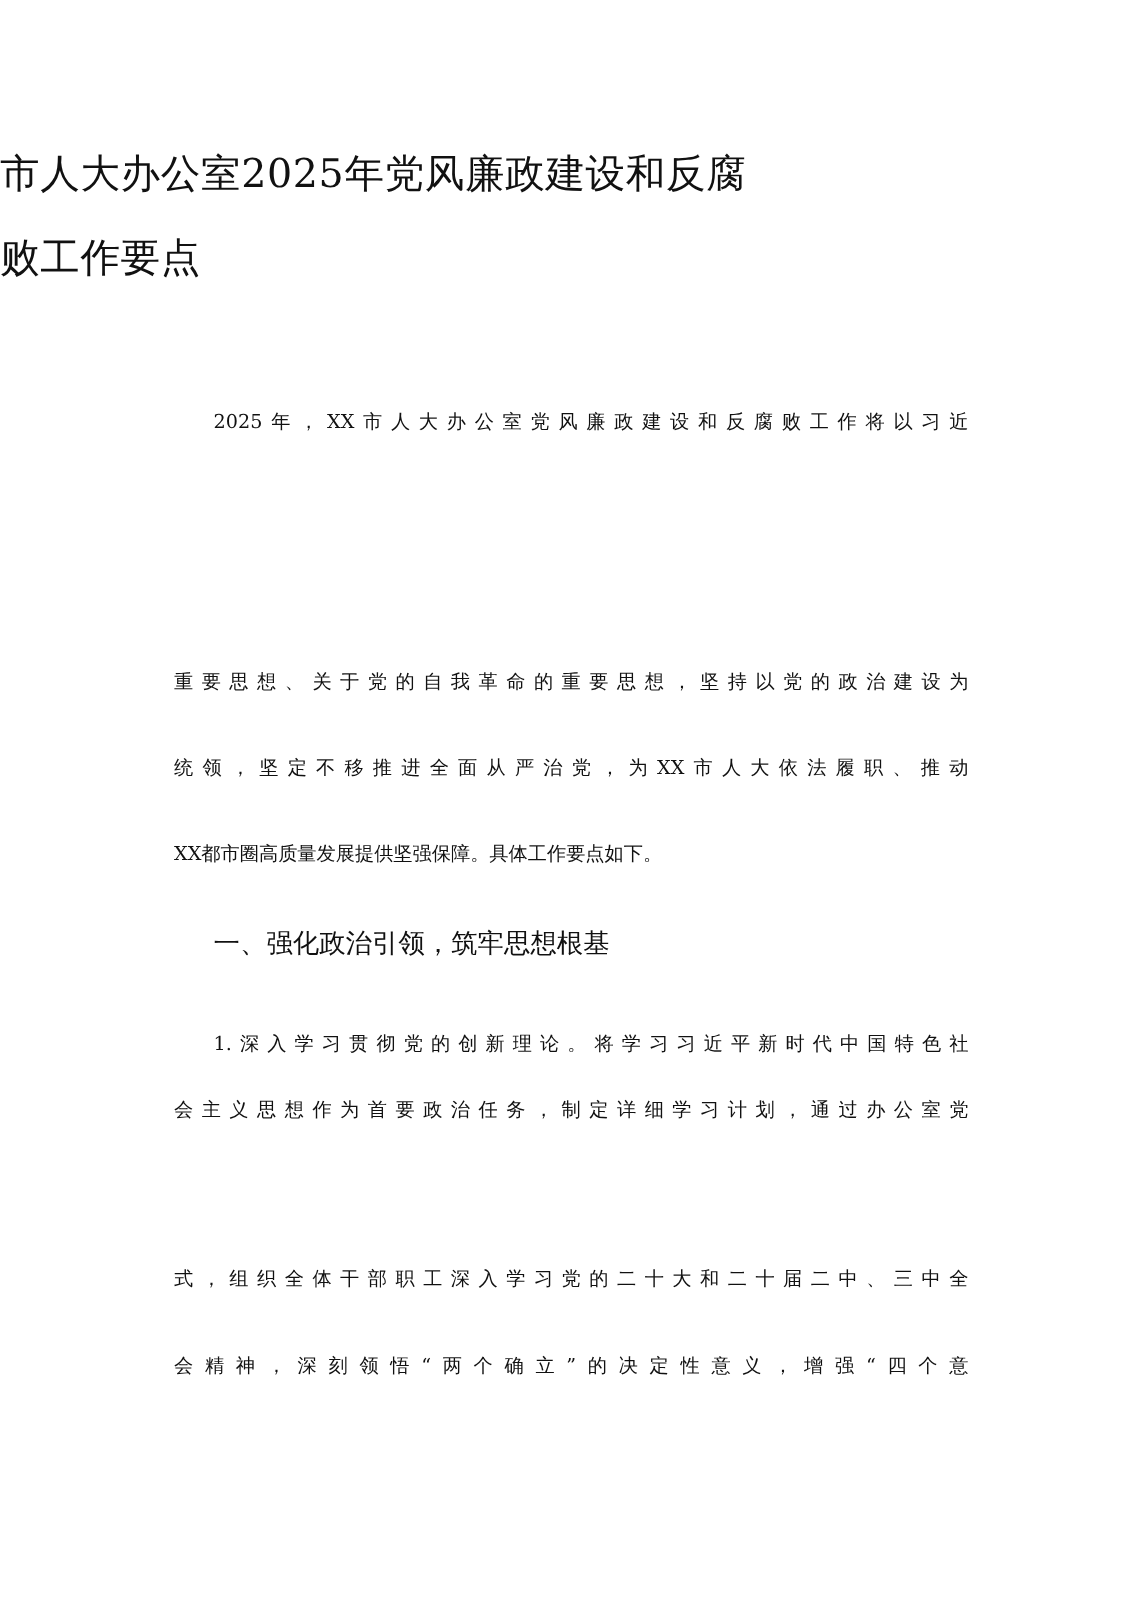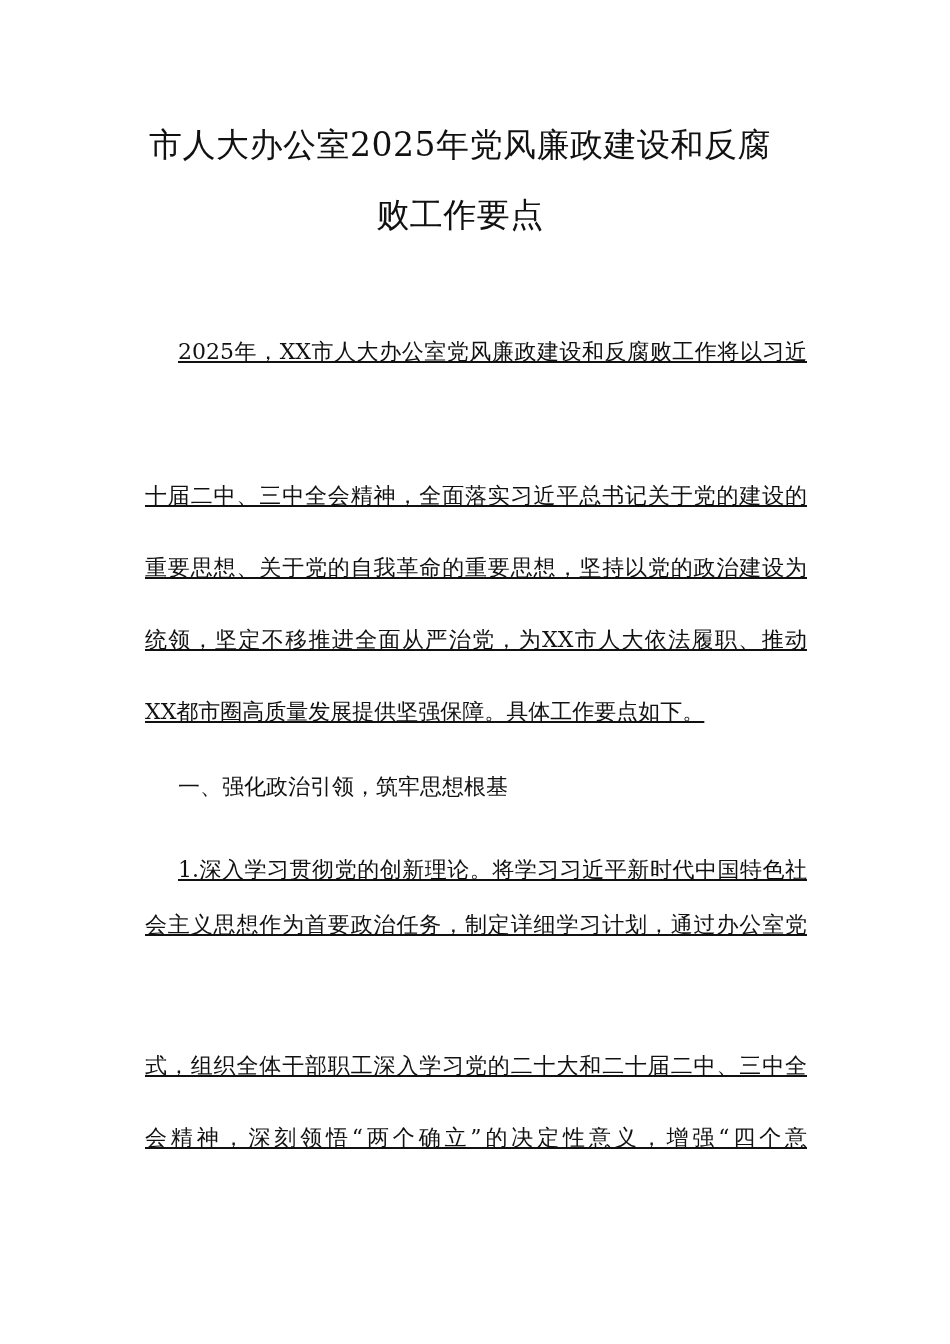--- a/index.html
+++ b/index.html
@@ -18,36 +18,35 @@
   .page {
     position: absolute;
     left: 0; top: 0;
     width: 950px; height: 1344px;
     background: #ffffff;
   }
   .title-line {
     position: absolute;
     left: 0;
     width: 920px;
-    text-align: center;
+    text-align: left;
     font-size: 33px;
     line-height: 40px;
     white-space: nowrap;
     letter-spacing: 0.5px;
   }
   .line {
     position: absolute;
     left: 145px;
     width: 662px;
-    font-size: 22px;
+    font-size: 16px;
     line-height: 30px;
     white-space: nowrap;
     text-align: justify;
     text-align-last: justify;
-    text-decoration: underline;
   }
   .line.last {
     text-align-last: left;
   }
   .line.indent {
     left: 178px;
     width: 629px;
   }
   .heading {
     position: absolute;
@@ -59,21 +58,20 @@
 </style>
 </head>
 <body>
 
 <div class="page">
 
   <div class="title-line" style="top:125px;">市人大办公室2025年党风廉政建设和反腐</div>
   <div class="title-line" style="top:195px;">败工作要点</div>
 
   <div class="line indent" style="top:337px;">2025年，XX市人大办公室党风廉政建设和反腐败工作将以习近</div>
-  <div class="line" style="top:481px;">十届二中、三中全会精神，全面落实习近平总书记关于党的建设的</div>
   <div class="line" style="top:553px;">重要思想、关于党的自我革命的重要思想，坚持以党的政治建设为</div>
   <div class="line" style="top:625px;">统领，坚定不移推进全面从严治党，为XX市人大依法履职、推动</div>
   <div class="line last" style="top:697px;">XX都市圈高质量发展提供坚强保障。具体工作要点如下。</div>
 
   <div class="heading" style="top:772px;">一、强化政治引领，筑牢思想根基</div>
 
   <div class="line indent" style="top:835px;margin-top:20px;">1.深入学习贯彻党的创新理论。将学习习近平新时代中国特色社</div>
   <div class="line" style="top:910px;">会主义思想作为首要政治任务，制定详细学习计划，通过办公室党</div>
   <div class="line" style="top:1123px;">会精神，深刻领悟“两个确立”的决定性意义，增强“四个意</div>
   <div class="line" style="top:1051px;">式，组织全体干部职工深入学习党的二十大和二十届二中、三中全</div>

